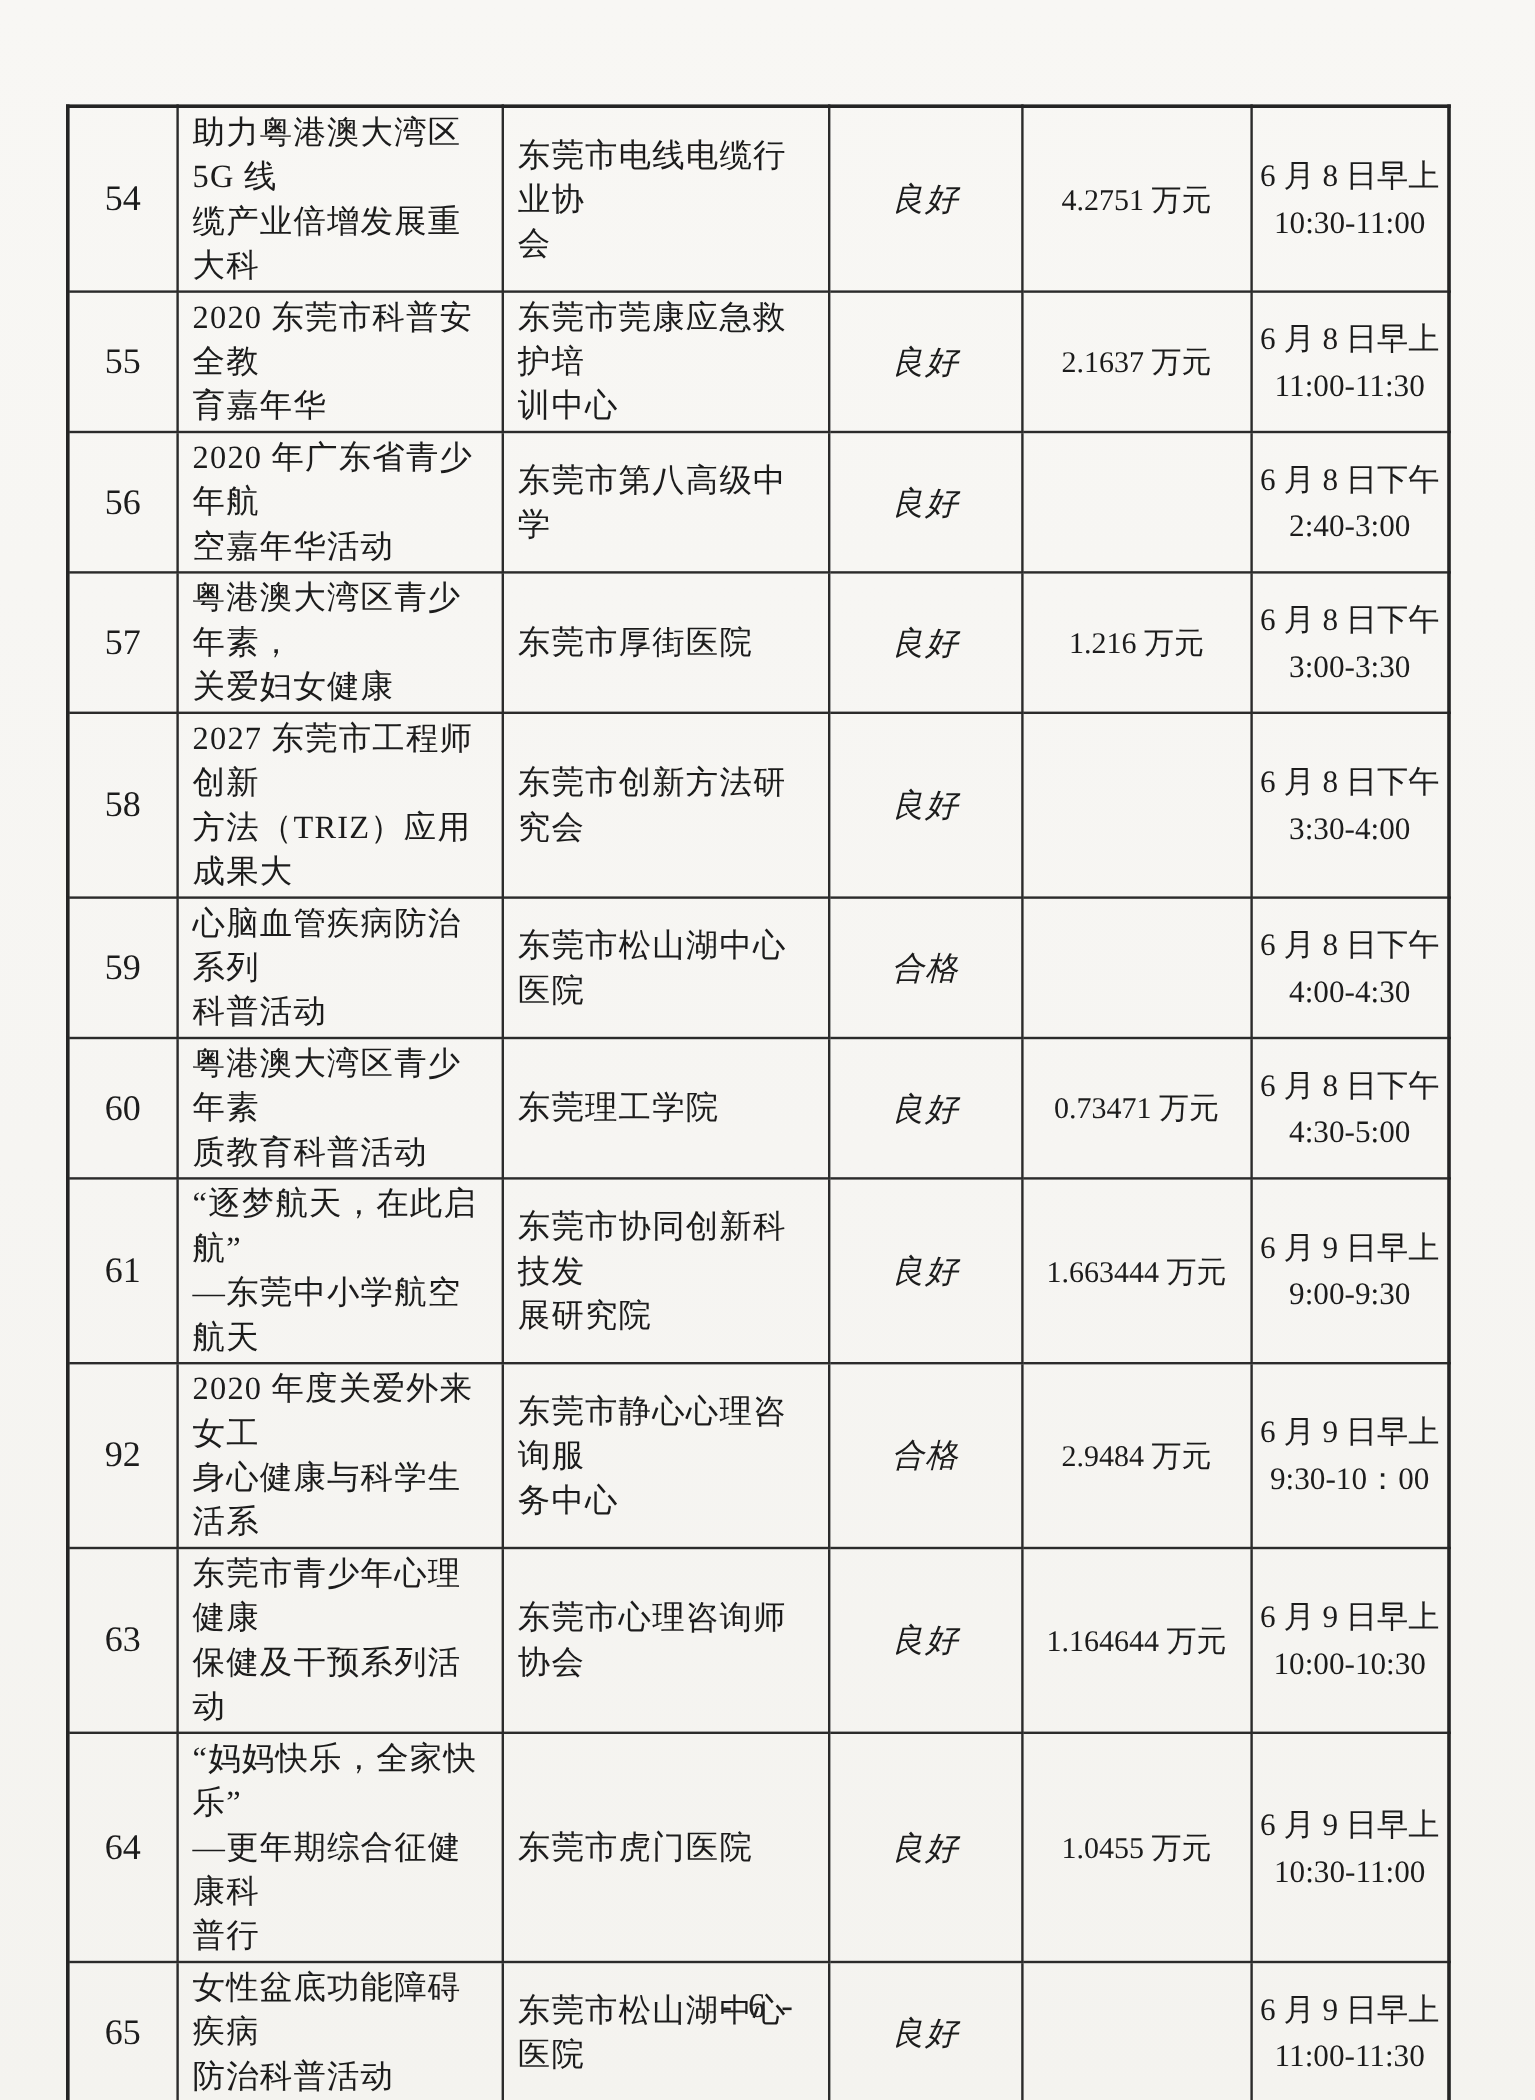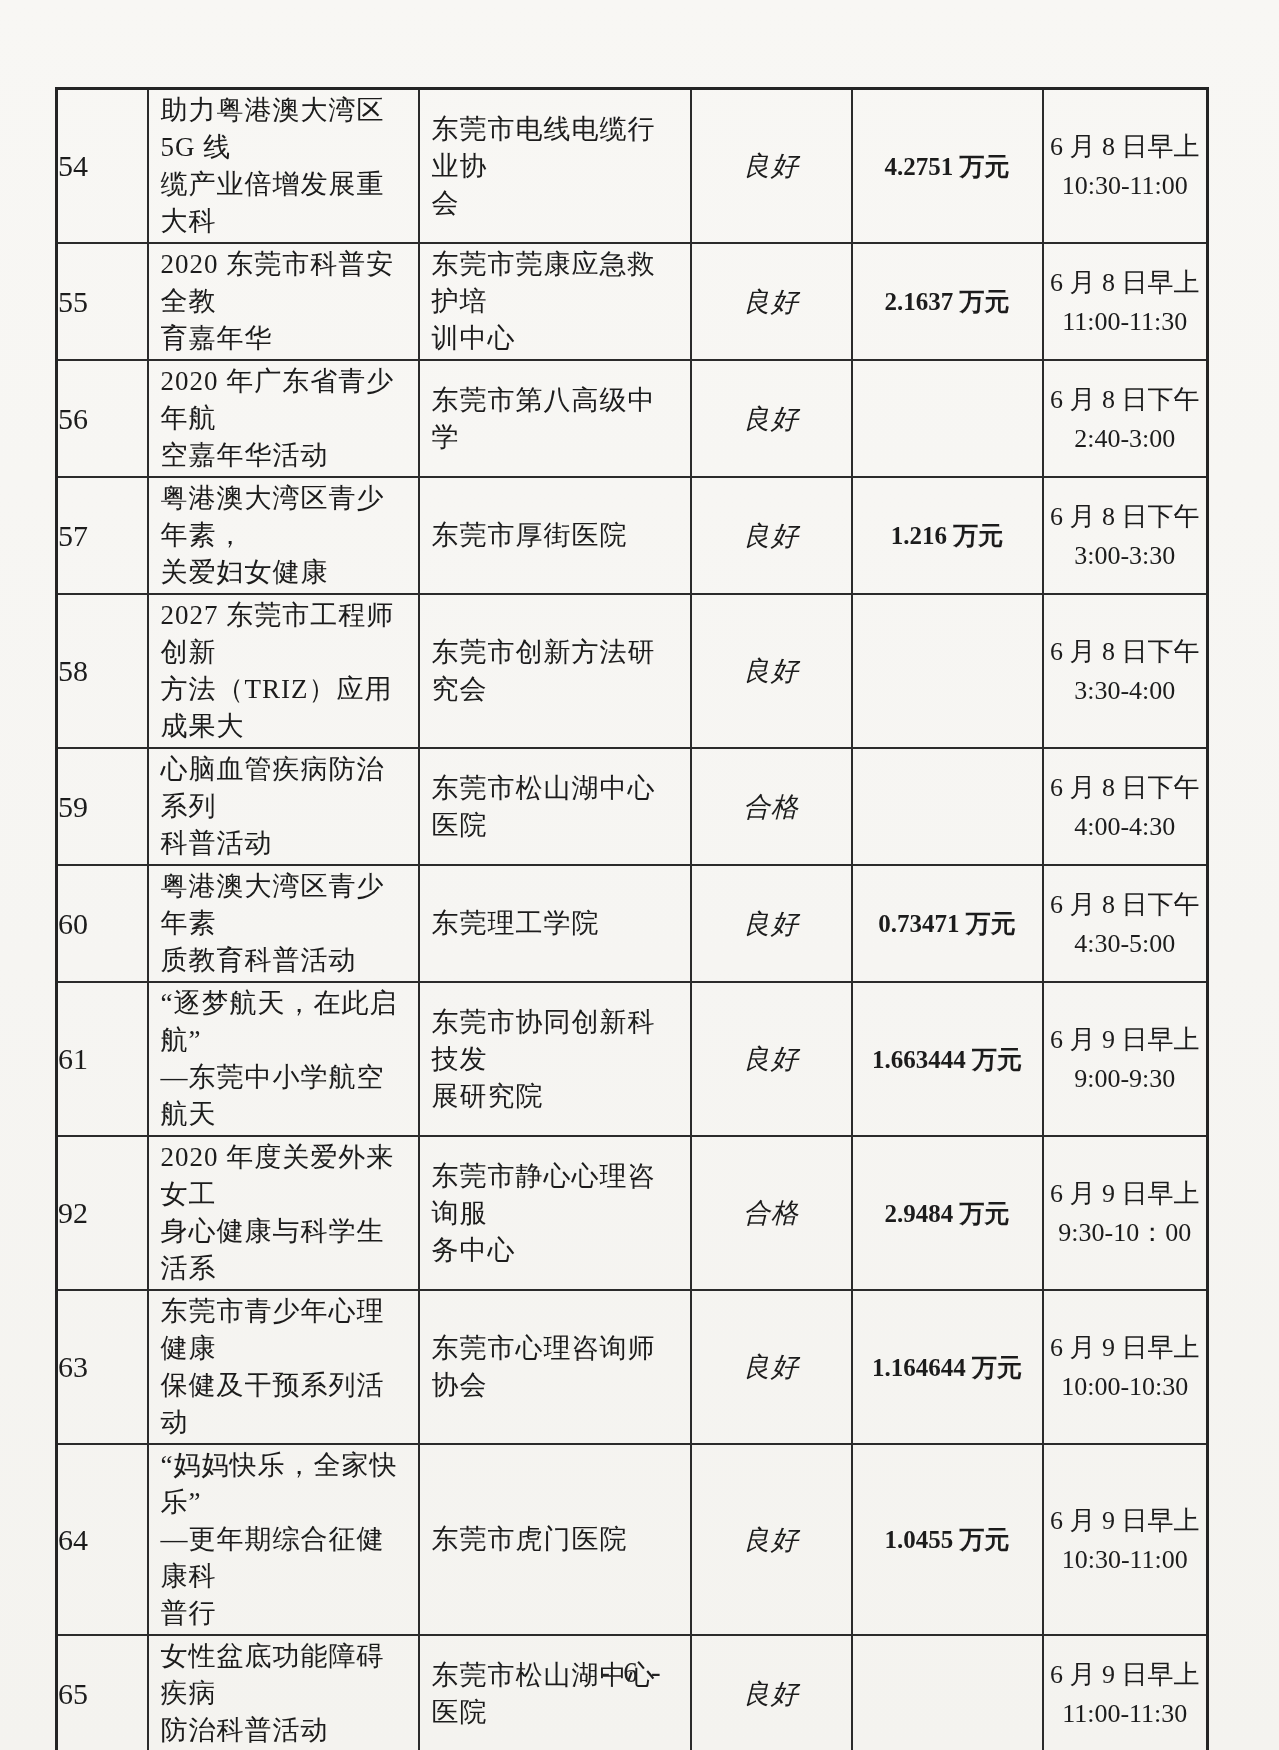--- a/index.html
+++ b/index.html
@@ -23,39 +23,39 @@
     table-layout:fixed;
     border:3px solid #242424;
   }
   td{
     border:2px solid #2b2b2b;
     vertical-align:middle;
     overflow:hidden;
     padding:0;
   }
   .c-no{
+    text-align:center;
     font-size:30px;
   }
   .c-act,.c-org{
     font-size:27px;
     line-height:37px;
     padding:2px 8px 2px 12px;
     white-space:pre-line;
     letter-spacing:1px;
   }
   .c-rate{
     text-align:center;
     font-size:27px;
     letter-spacing:1px;
     font-style:italic;
   }
   .c-amt{
     text-align:center;
     font-size:25px;
-    font-weight:bold;
   }
   .c-date{
     text-align:center;
     font-size:26px;
     line-height:39px;
     white-space:pre-line;
   }
   .footer{
     position:absolute;
     top:1656px;left:0;width:1264px;

